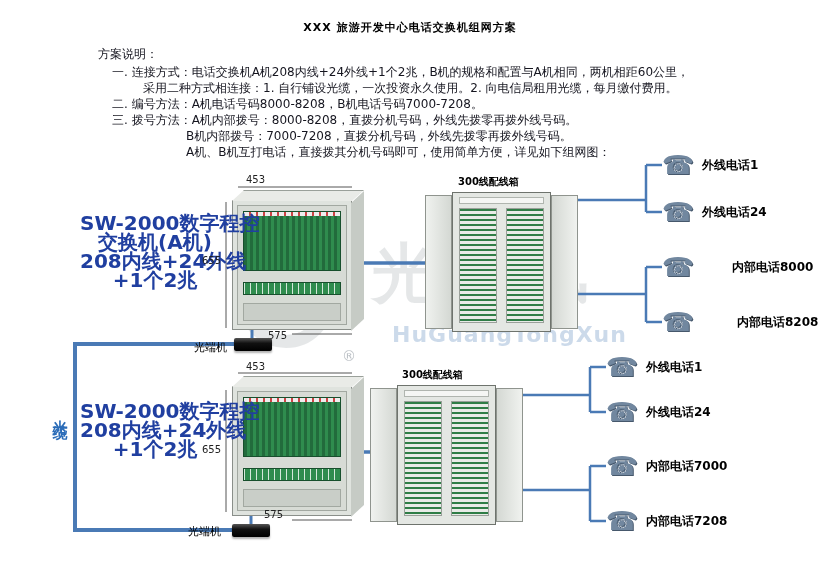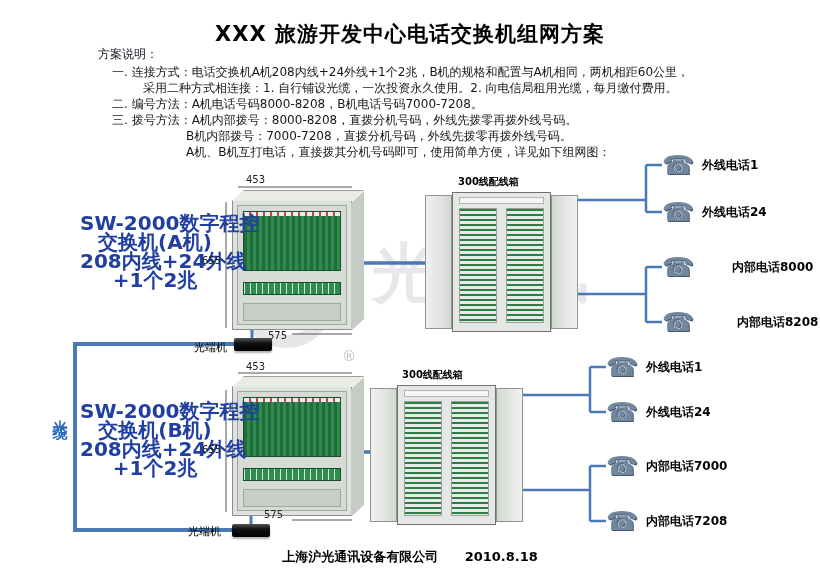--- a/index.html
+++ b/index.html
@@ -1,20 +1,20 @@
 <!DOCTYPE html>
 <html><head>
 <meta charset="utf-8">
 <style>
   * { margin:0; padding:0; box-sizing:border-box; }
   body { background:#888; font-family:"DejaVu Sans","Liberation Sans",sans-serif; }
   .canvas { position:relative; width:820px; height:580px; background:#ffffff; margin:0 auto; overflow:hidden; }
 
   .title { position:absolute; top:20px; left:0; width:100%; text-align:center;
-           font-size:21px; font-weight:bold; color:#000; letter-spacing:1px; }
+           font-size:11px; font-weight:bold; color:#000; letter-spacing:1px; }
 
   .notes { position:absolute; left:0; top:0; width:820px; font-size:12px; color:#15151f; }
   .notes-heading { position:absolute; left:98px;  top:46px;  }
   .note-0 { position:absolute; left:112px; top:64px;  white-space:nowrap; }
   .note-1 { position:absolute; left:143px; top:80px;  white-space:nowrap; }
   .note-2 { position:absolute; left:112px; top:96px;  white-space:nowrap; }
   .note-3 { position:absolute; left:112px; top:112px; white-space:nowrap; }
   .note-4 { position:absolute; left:186px; top:128px; white-space:nowrap; }
   .note-5 { position:absolute; left:186px; top:144px; white-space:nowrap; }
 
@@ -91,20 +91,21 @@
             font-size:13px; font-weight:bold; color:#000; }
   .footer .date { margin-left:22px; }
 </style>
 </head>
 <body>
 
 <div class="canvas">
 
   <div class="wm-logo"></div>
   <div class="wm-cn">沪光通讯</div>
+  <div class="wm-en">HuGuangTongXun</div>
   <div class="wm-reg">®</div>
 
   <div class="title">XXX 旅游开发中心电话交换机组网方案</div>
   <div class="notes">
     <div class="notes-heading">方案说明：</div>
     <div class="note-0">一. 连接方式：电话交换机A机208内线+24外线+1个2兆，B机的规格和配置与A机相同，两机相距60公里，</div>
     <div class="note-1">采用二种方式相连接：1. 自行铺设光缆，一次投资永久使用。2. 向电信局租用光缆，每月缴付费用。</div>
     <div class="note-2">二. 编号方法：A机电话号码8000-8208，B机电话号码7000-7208。</div>
     <div class="note-3">三. 拨号方法：A机内部拨号：8000-8208，直拨分机号码，外线先拨零再拨外线号码。</div>
     <div class="note-4">B机内部拨号：7000-7208，直拨分机号码，外线先拨零再拨外线号码。</div>
@@ -192,21 +193,20 @@
   </div>
 
   <div class="exch-label exch-a">
     <div>SW-2000数字程控</div>
     <div>交换机(A机)</div>
     <div>208内线+24外线</div>
     <div>+1个2兆</div>
   </div>
   <div class="exch-label exch-b">
     <div>SW-2000数字程控</div>
-    <div>交换机(B机)</div>
     <div>208内线+24外线</div>
     <div>+1个2兆</div>
   </div>
 
   <div class="dim" style="left:246px; top:174px;">453</div>
   <div class="dim" style="left:202px; top:255px;">655</div>
   <div class="dim" style="left:268px; top:330px;">575</div>
   <div class="dim" style="left:246px; top:361px;">453</div>
   <div class="dim" style="left:202px; top:444px;">655</div>
   <div class="dim" style="left:264px; top:509px;">575</div>
@@ -228,18 +228,14 @@
 
   <div class="phone" style="left:604px; top:352px;">☎</div>
   <div class="phone-label" style="left:646px; top:359px;">外线电话1</div>
   <div class="phone" style="left:604px; top:397px;">☎</div>
   <div class="phone-label" style="left:646px; top:404px;">外线电话24</div>
   <div class="phone" style="left:604px; top:451px;">☎</div>
   <div class="phone-label" style="left:646px; top:458px;">内部电话7000</div>
   <div class="phone" style="left:604px; top:506px;">☎</div>
   <div class="phone-label" style="left:646px; top:513px;">内部电话7208</div>
 
-  <div class="footer">
-    <span class="company">上海沪光通讯设备有限公司</span>
-    <span class="date">2010.8.18</span>
-  </div>
 
 </div>
 
 </body></html>

